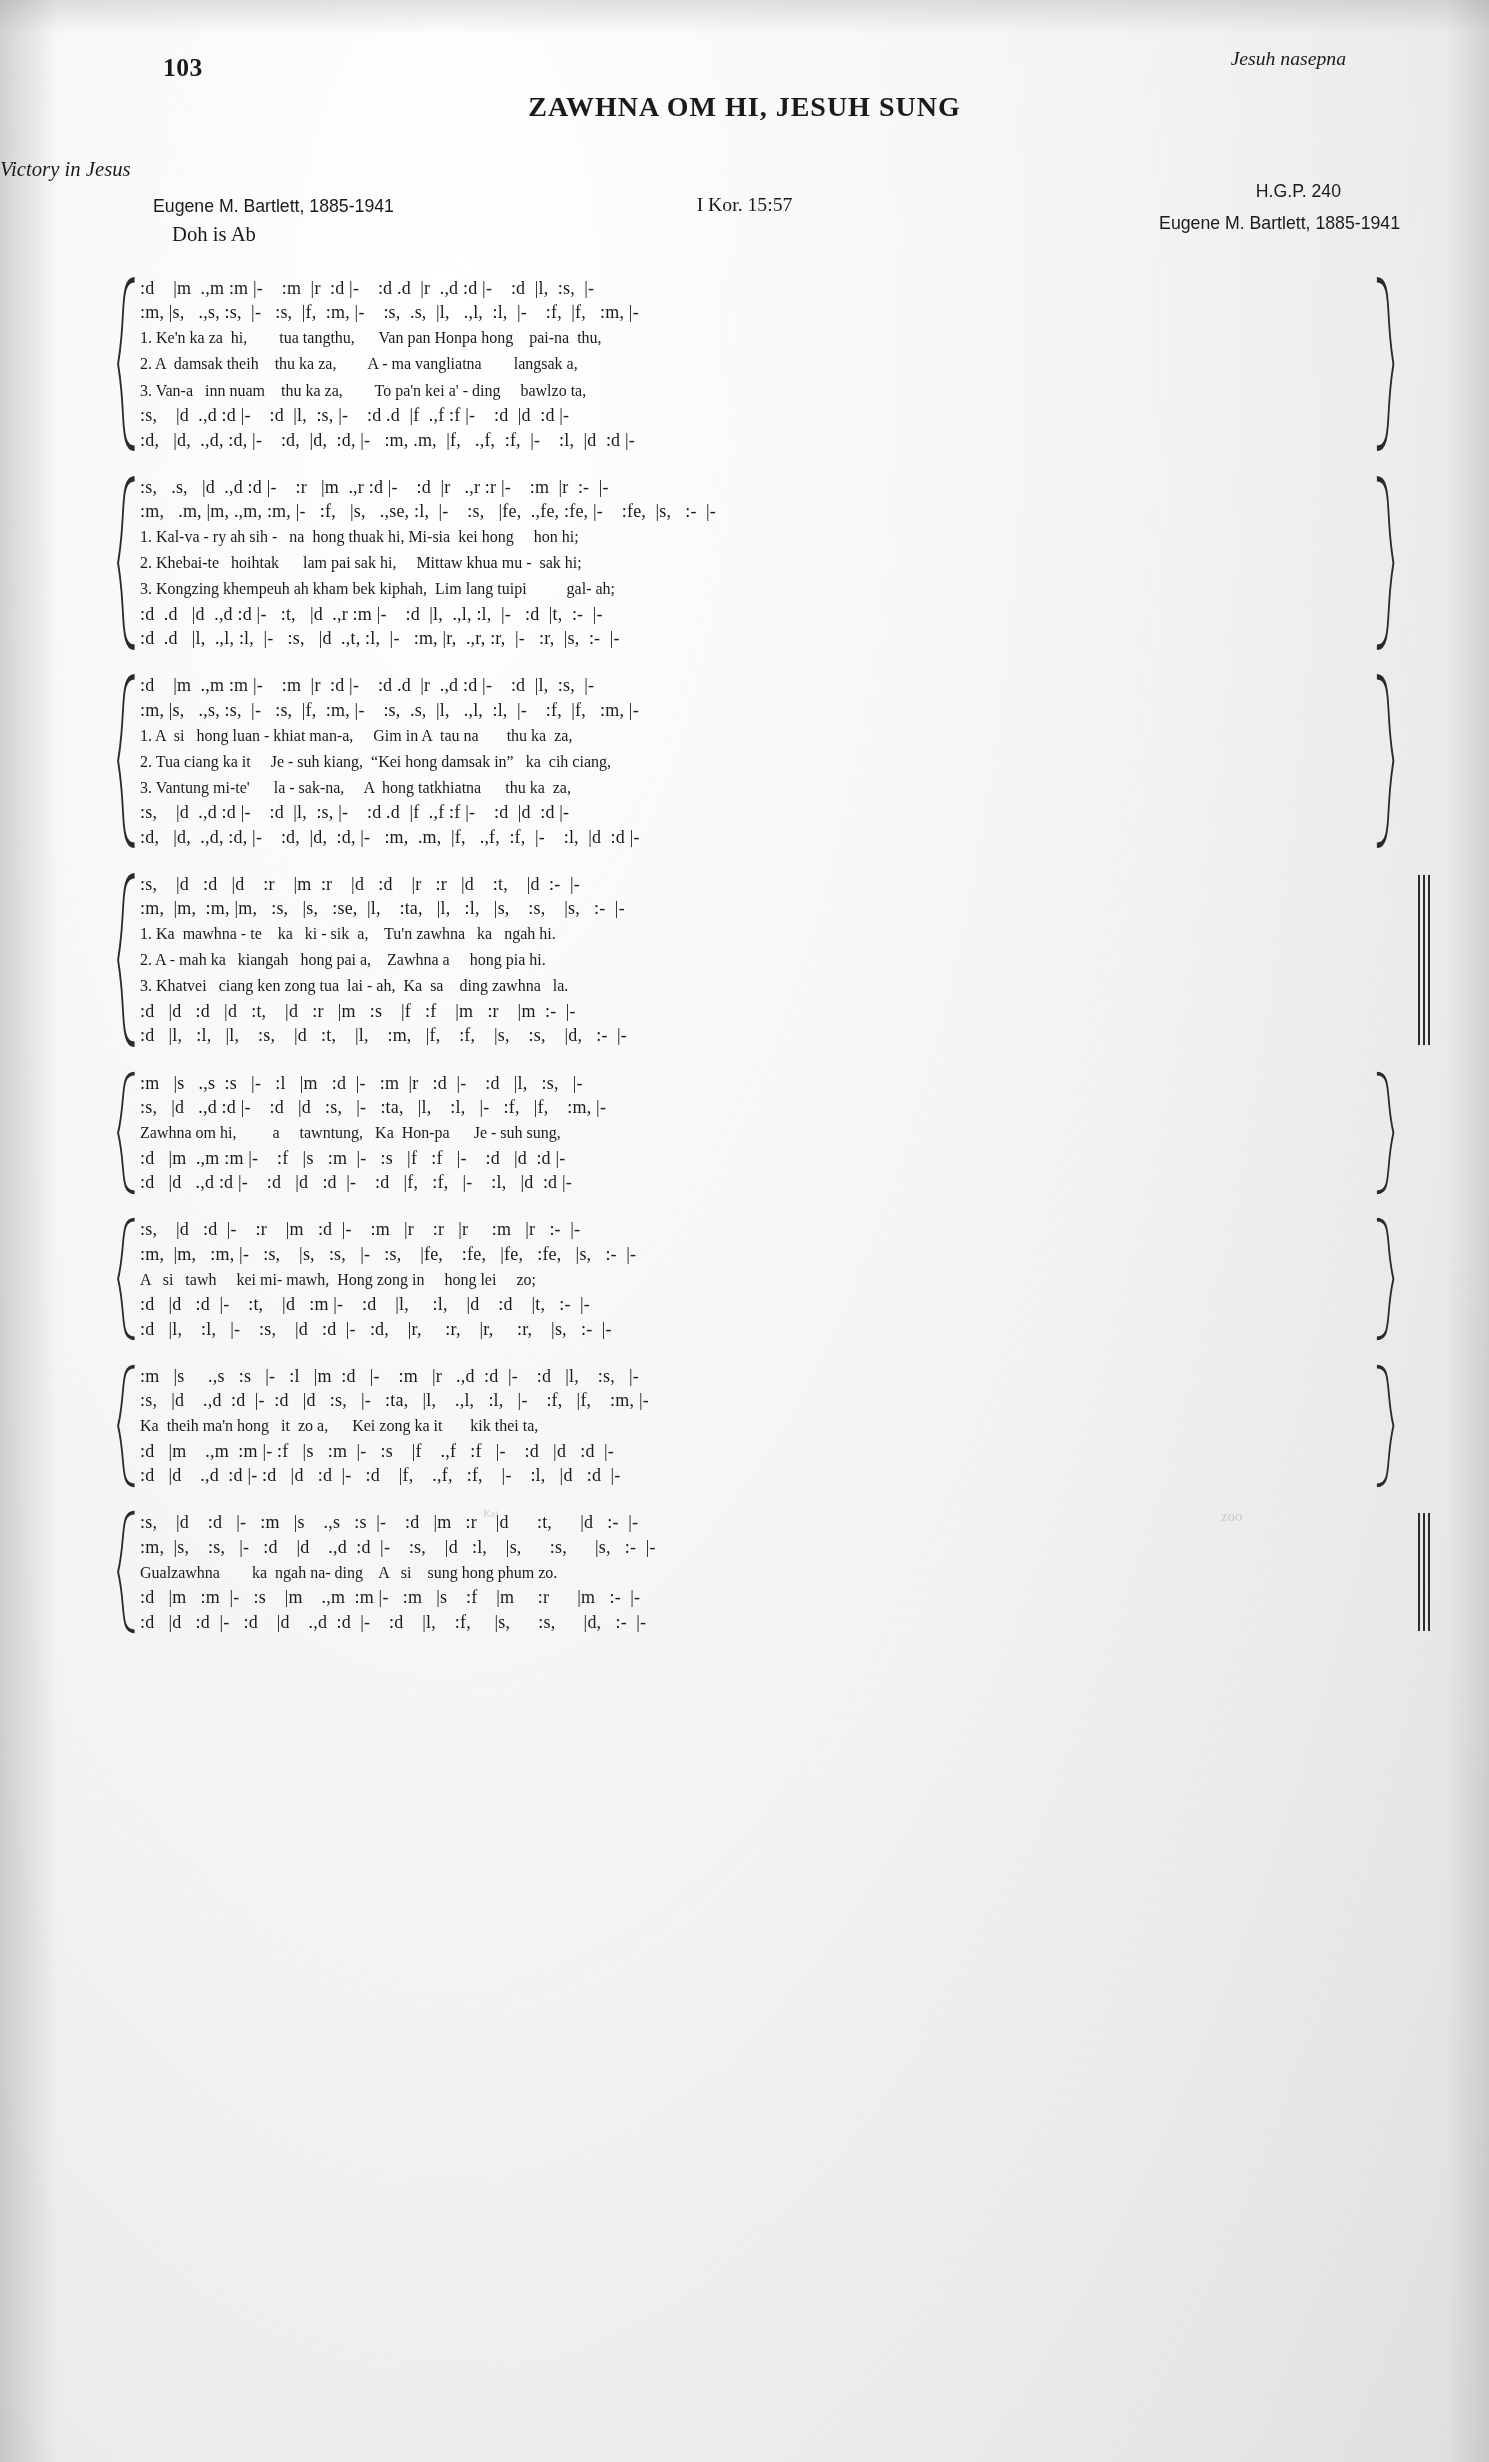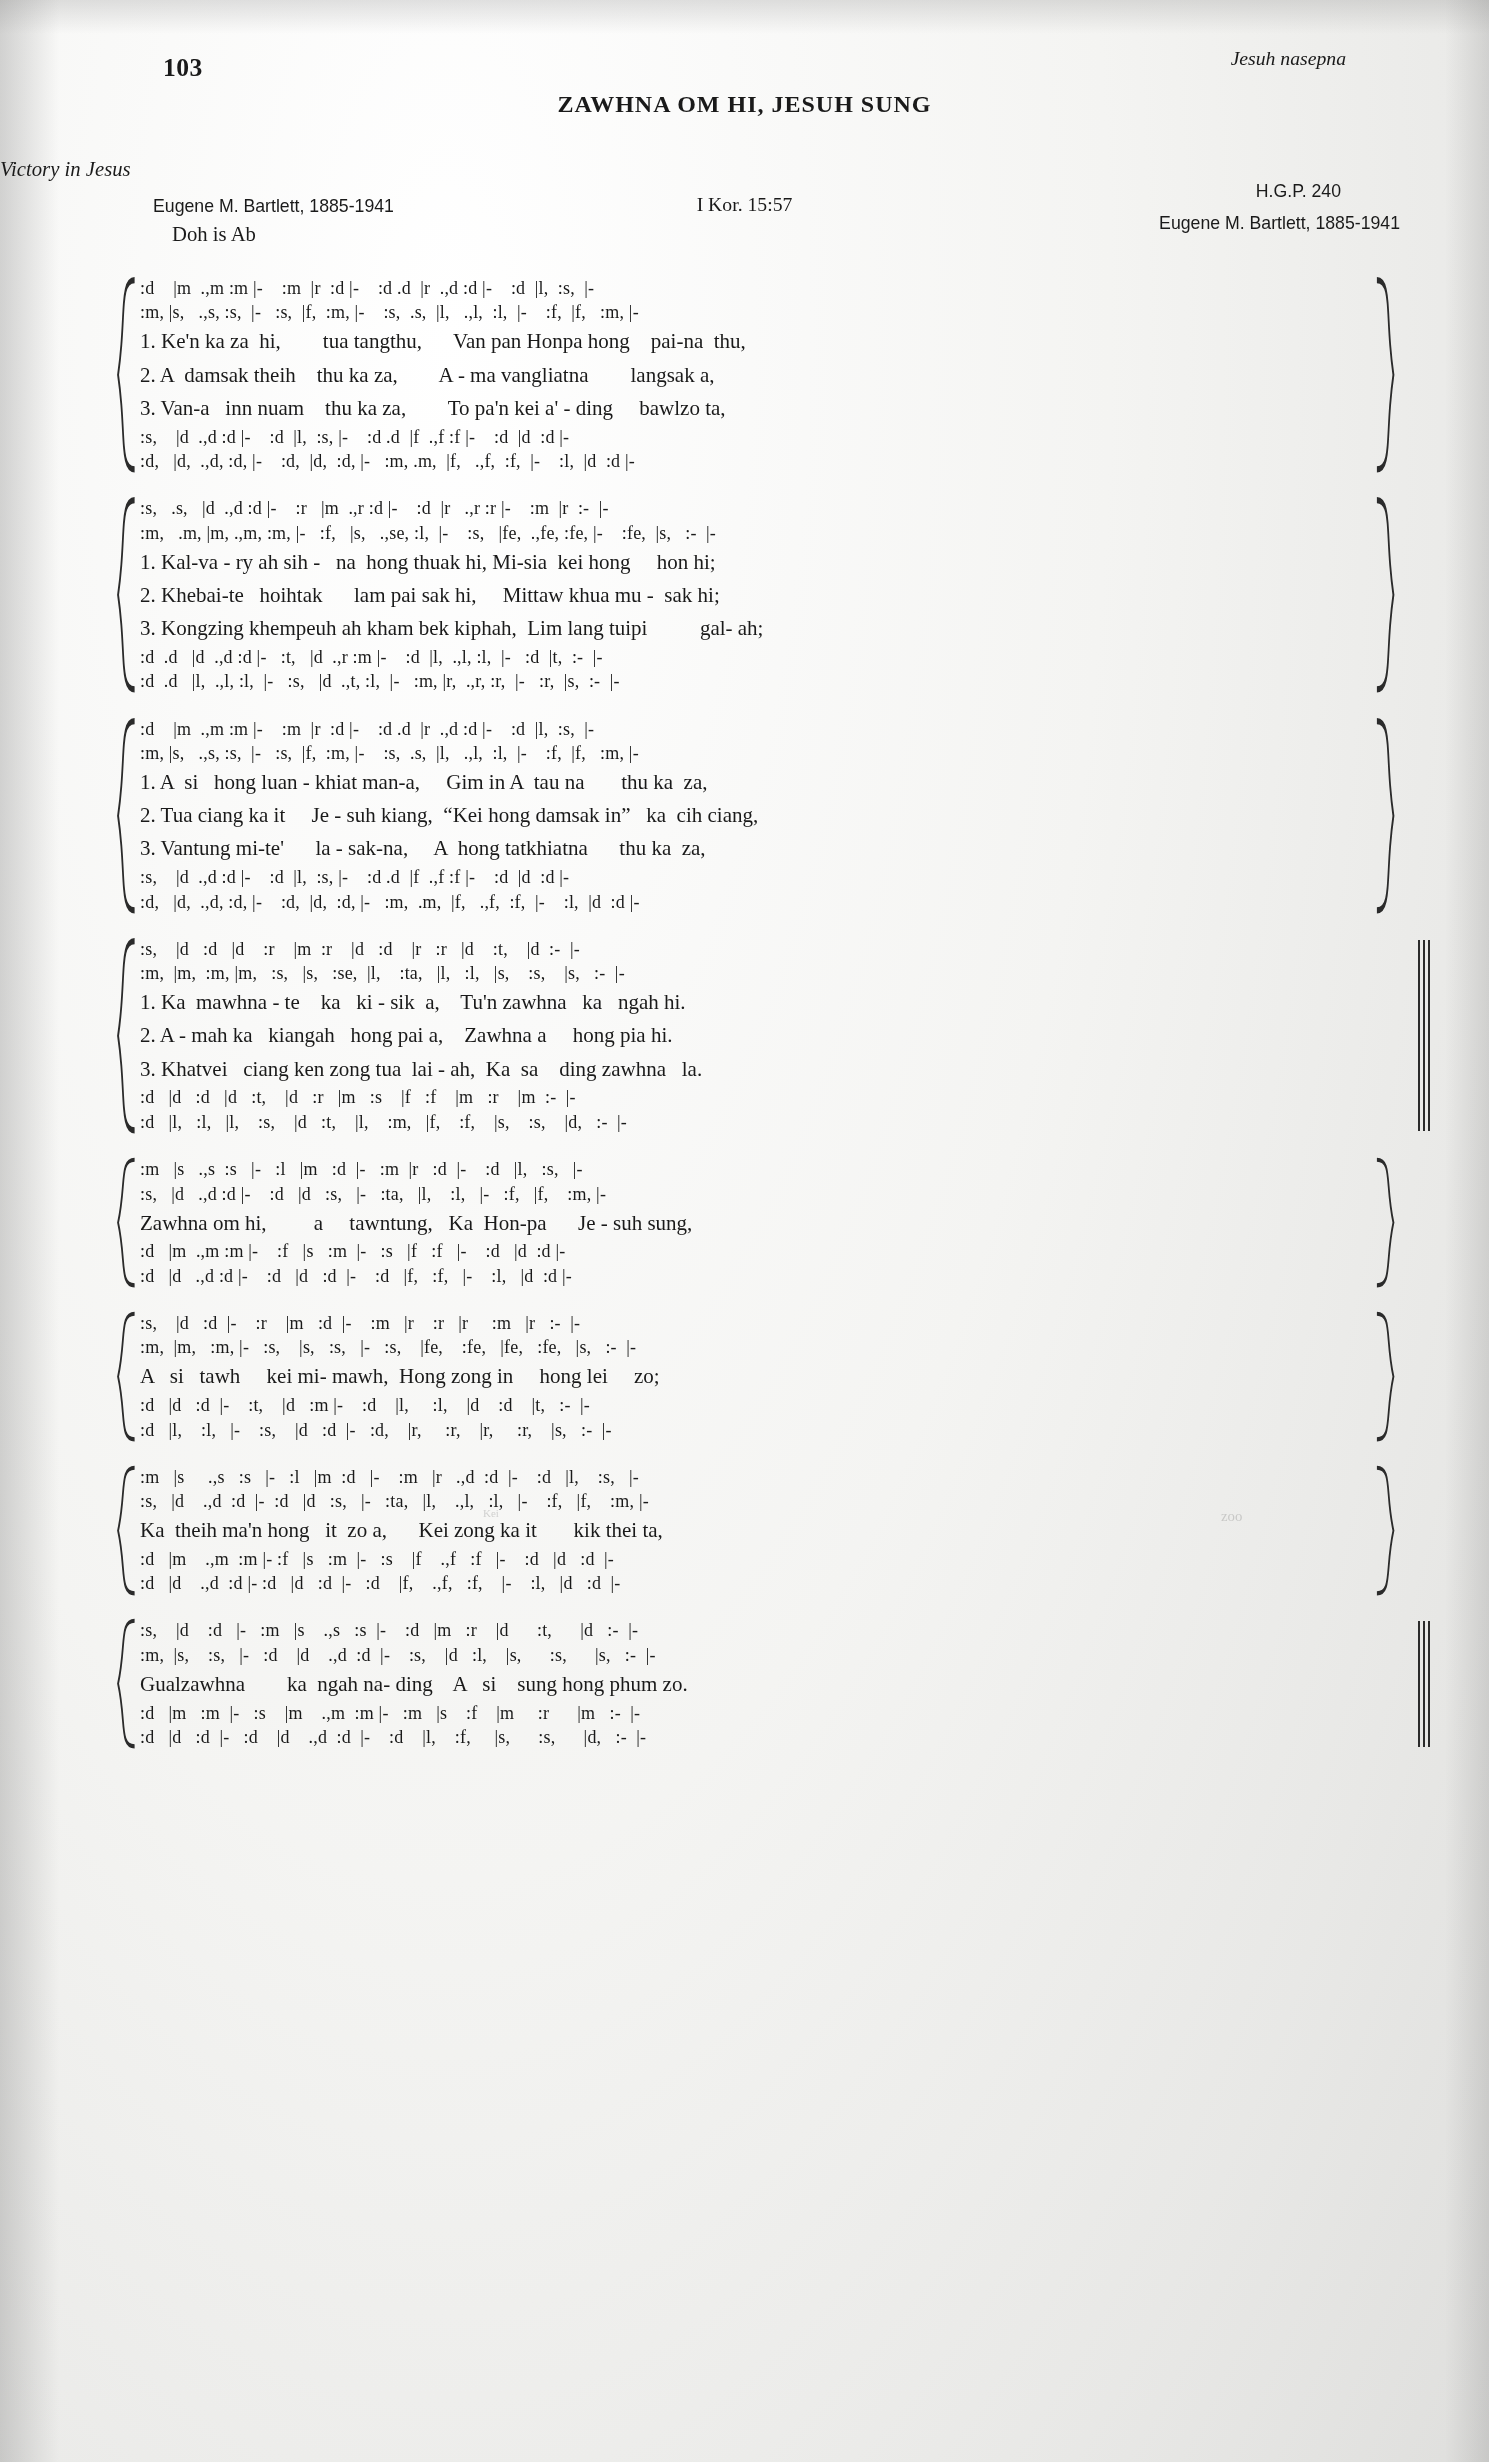--- a/index.html
+++ b/index.html
@@ -65,21 +65,21 @@
     font-style: italic;
     font-size: 19.7px;
   }
   .hymn-title {
     position: absolute;
     left: 0; right: 0;
     top: 91px;
     text-align: center;
     font-family: "Liberation Serif", serif;
     font-weight: bold;
-    font-size: 24px;
+    font-size: 28px;
     letter-spacing: 1px;
   }
   .hymn-subtitle {
     position: absolute;
     left: 0; right: 0;
     top: 158px;
     font-family: "Liberation Serif", serif;
     font-style: italic;
     font-size: 20.7px;
   }
@@ -155,21 +155,21 @@
     font-family: "Liberation Serif", serif;
     white-space: pre;
   }
   .tonic-row {
     font-size: 18px;
     line-height: 1.36;
     letter-spacing: 0.2px;
     white-space: pre;
   }
   .lyric-row {
-    font-size: 21px;
+    font-size: 16px;
     line-height: 1.44;
     white-space: pre;
     padding: 1.5px 0;
   }
   .section-label {
     position: relative;
     margin: 19.7px 0 3.9px 132px;
     font-family: "Liberation Serif", serif;
     font-size: 19.7px;
     letter-spacing: 0.5px;

